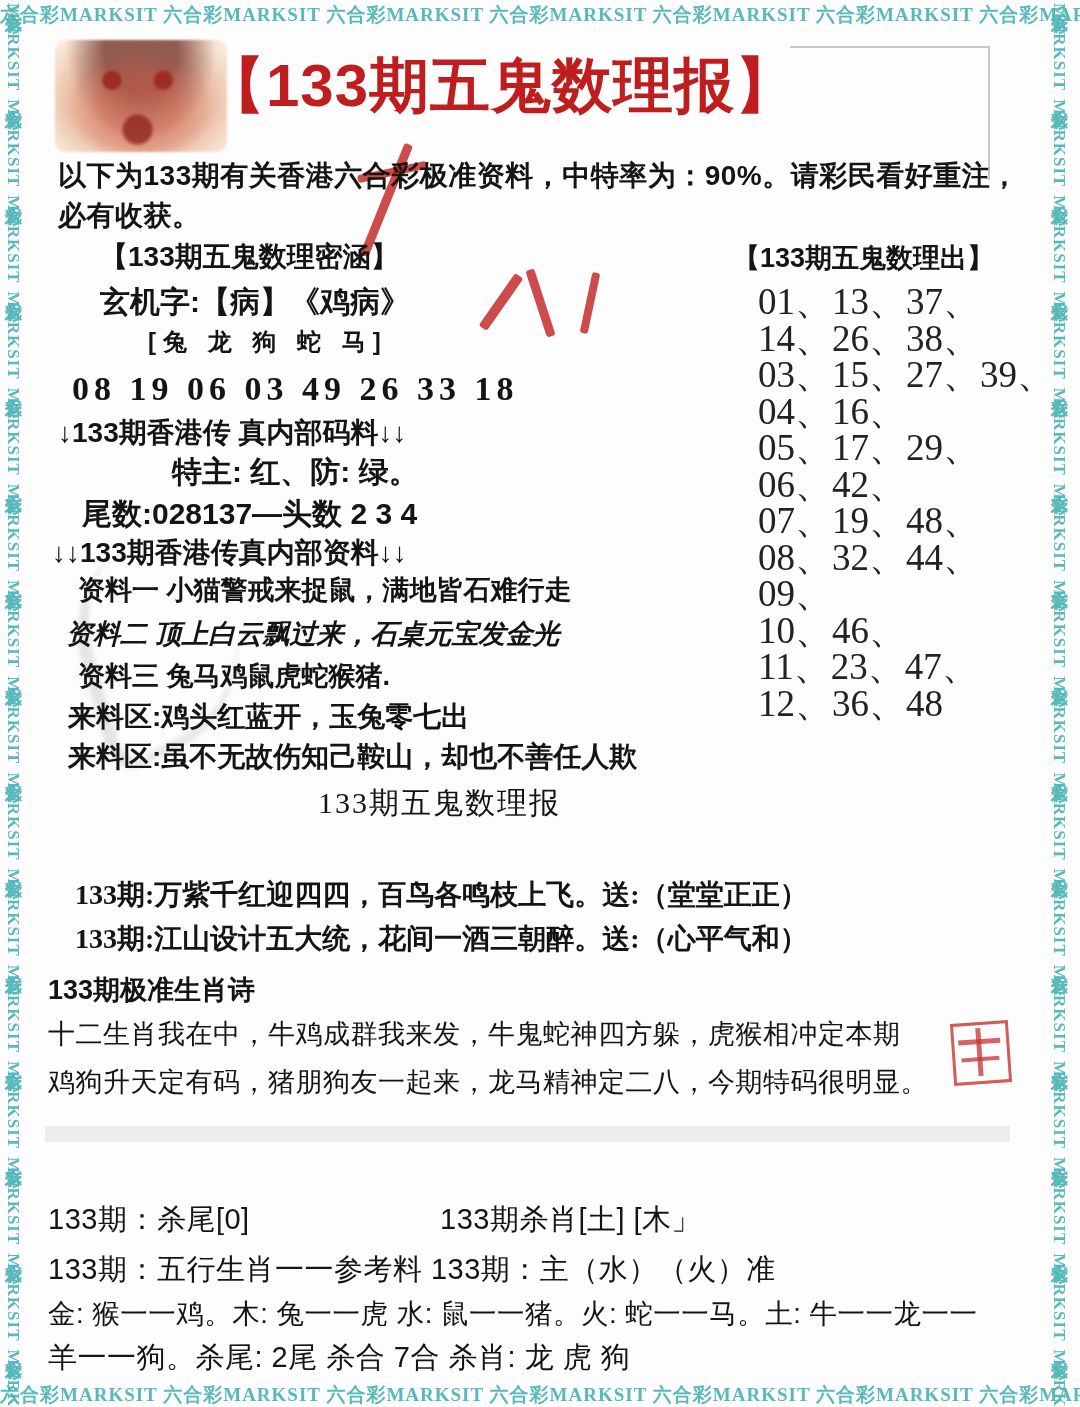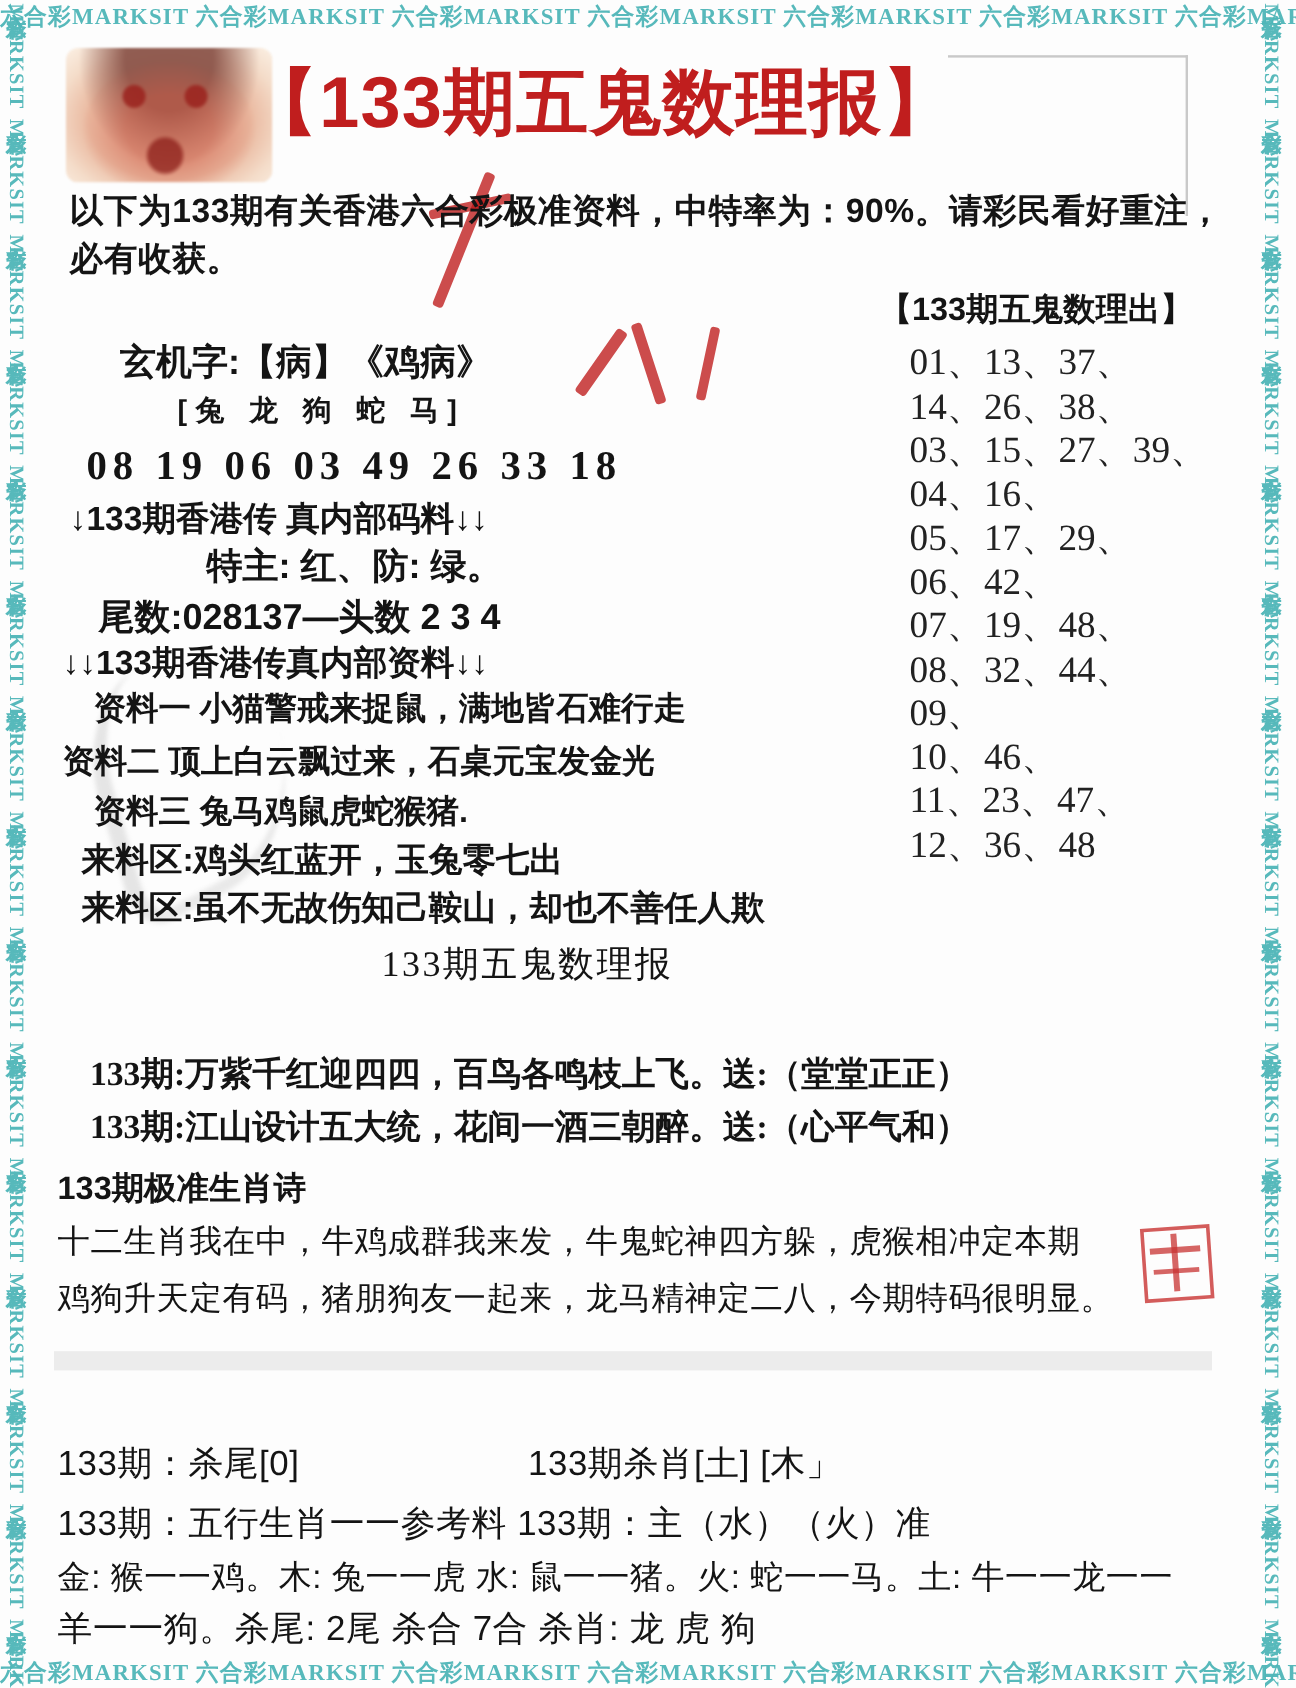--- a/index.html
+++ b/index.html
@@ -38,29 +38,29 @@
   .secret-title{position:absolute;left:100px;top:238px;font-size:28px;font-weight:bold;}
   .sl{position:absolute;font-weight:bold;white-space:nowrap;}
   .sl1{left:100px;top:282px;font-size:30px;}
   .sl2{left:148px;top:326px;font-size:24px;letter-spacing:7px;text-align:right;}
   .sl3{left:72px;top:370px;font-size:34px;font-family:"Liberation Serif",serif;letter-spacing:5px;}
   .sl4{left:58px;top:414px;font-size:28px;}
   .sl5{left:172px;top:452px;font-size:30px;}
   .sl6{left:82px;top:494px;font-size:30px;}
   .sl7{left:52px;top:534px;font-size:28px;}
   .sl8{left:78px;top:572px;font-size:27px;}
-  .sl9{left:52px;top:616px;font-size:27px;}
+  .sl9{left:66px;top:616px;font-size:27px;font-style:italic;}
   .sl10{left:78px;top:658px;font-size:27px;}
   .sl11{left:68px;top:698px;font-size:28px;}
   .sl12{left:68px;top:738px;font-size:28px;}
 
   
   .out-title{position:absolute;left:733px;top:240px;font-size:27px;font-weight:bold;white-space:nowrap;}
   .out-rows{position:absolute;left:758px;top:284px;font-family:"Liberation Serif",serif;
-    font-size:31px;line-height:36.5px;color:#222;}
+    font-size:37px;line-height:36.5px;color:#222;}
   .out-rows div{white-space:nowrap;}
 
   
   .report-title{position:absolute;left:318px;top:783px;font-size:30px;font-weight:500;
     font-family:"Liberation Serif",serif;letter-spacing:2px;}
   .rl{position:absolute;left:75px;font-size:28px;font-weight:600;white-space:nowrap;
     font-family:"Liberation Serif",serif;}
   .rl1{top:832px;}.rl2{top:876px;}.rl3{top:920px;}
 
   
@@ -109,20 +109,21 @@
 
   <div class="face"></div>
   <div class="main-title">【133期五鬼数理报】</div>
   <div class="scrib scrib1">
       <i></i>
       <i></i>
     </div>
 
   <div class="intro">以下为133期有关香港六合彩极准资料，中特率为：90%。请彩民看好重注，必有收获。</div>
 
+  <div class="secret-title">【133期五鬼数理密涵】</div>
   <div class="scrib scrib2">
       <i></i>
       <i></i>
       <i></i>
     </div>
   <div class="sl sl1">玄机字:【病】《鸡病》</div>
   <div class="sl sl2">[兔 龙 狗 蛇 马]</div>
   <div class="sl sl3">08 19 06 03 49 26 33 18</div>
   <div class="sl sl4">↓133期香港传 真内部码料↓↓</div>
   <div class="sl sl5">特主: 红、防: 绿。</div>

